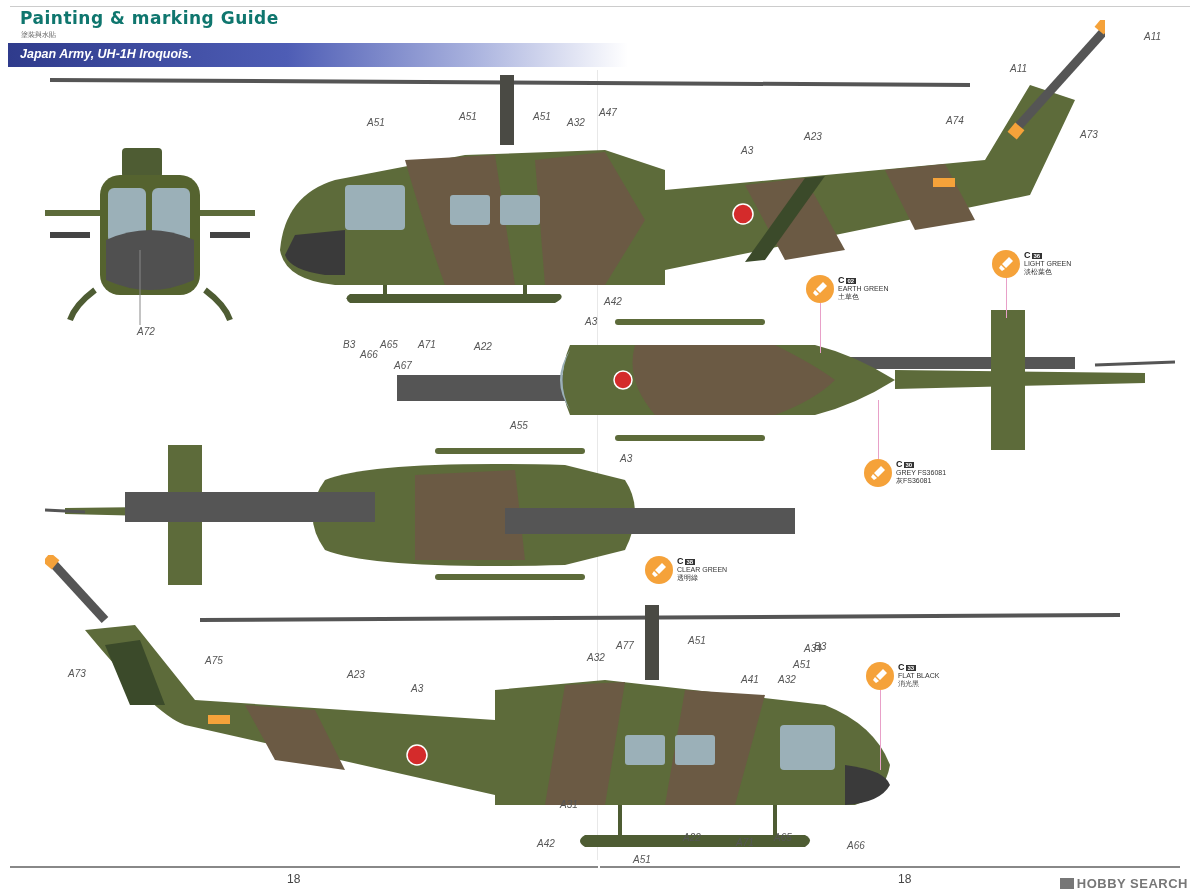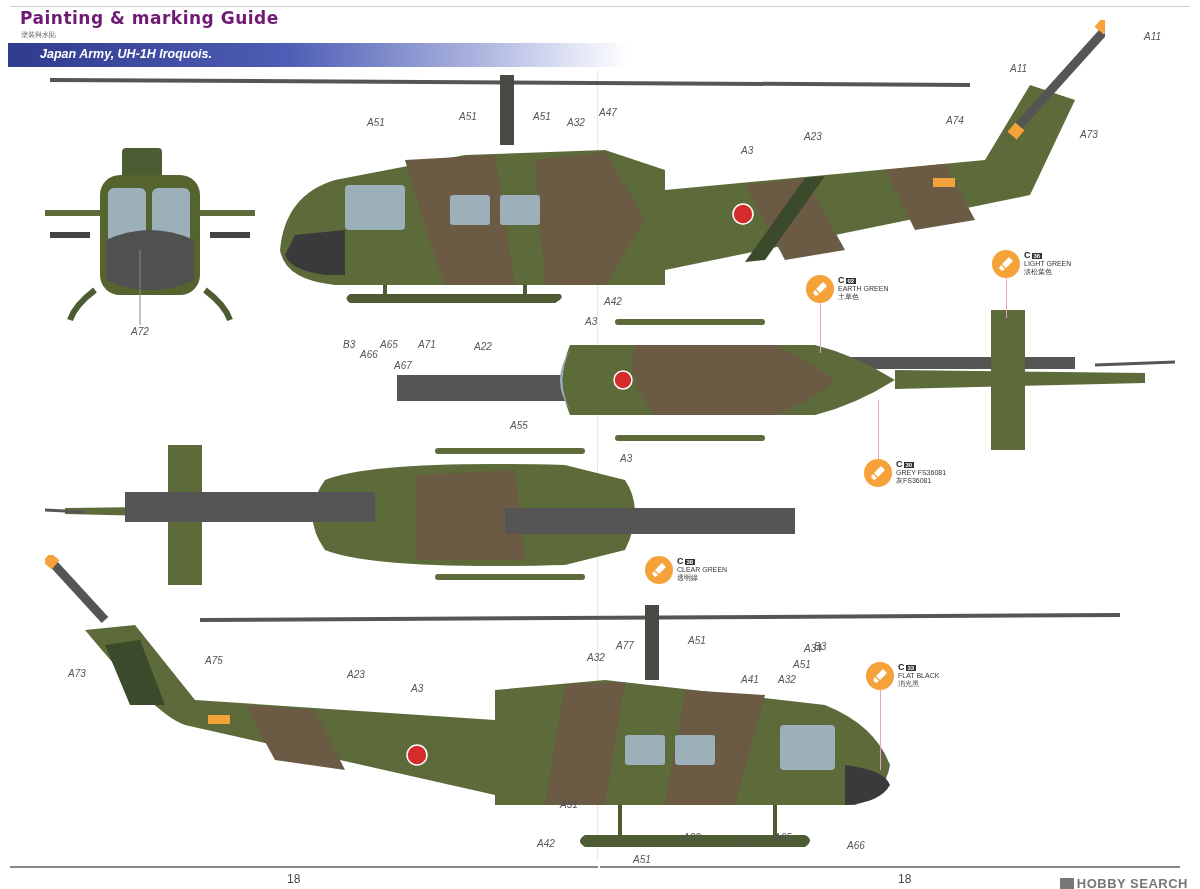--- a/index.html
+++ b/index.html
@@ -1,21 +1,21 @@
 <!DOCTYPE html>
 <html><head>
 <meta charset="utf-8">
 <style>
   html,body{margin:0;padding:0;background:#fff;}
   body{width:1200px;height:889px;position:relative;overflow:hidden;font-family:"Liberation Sans",sans-serif;}
   .page-frame{position:absolute;left:10px;top:6px;width:1180px;height:860px;border-top:1px solid #ccc;}
-  .title{position:absolute;left:20px;top:8px;font-family:"DejaVu Sans",sans-serif;font-weight:bold;font-size:17px;color:#701a75;letter-spacing:0.5px;}
+  .title{position:absolute;left:20px;top:8px;font-family:"DejaVu Sans",sans-serif;font-weight:bold;font-size:17px;color:#0f766e;letter-spacing:0.5px;}
   .subtitle-cn{position:absolute;left:21px;top:30px;font-size:7px;color:#555;}
   .banner{position:absolute;left:8px;top:43px;width:620px;height:24px;background:linear-gradient(90deg,#2f3b8c 0%,#4e5db5 45%,#a9b2de 75%,rgba(255,255,255,0) 100%);}
-  .banner-text{position:absolute;left:12px;top:4px;color:#fff;font-style:italic;font-weight:bold;font-size:12.5px;margin-left:20px;}
+  .banner-text{position:absolute;left:12px;top:4px;color:#fff;font-style:italic;font-weight:bold;font-size:12.5px;}
   .fold{position:absolute;left:597px;top:70px;width:1px;height:790px;background:#e8e8e8;}
   .bottom-line{position:absolute;top:866px;height:2px;background:#888;}
   .page-num{position:absolute;top:872px;font-size:12px;color:#444;}
   .callout{position:absolute;font-size:10px;font-style:italic;color:#555;}
   .paint{position:absolute;display:flex;align-items:flex-start;gap:4px;}
   .paint-badge{width:28px;height:28px;border-radius:50%;background:#f5a23a;display:flex;align-items:center;justify-content:center;}
   .paint-code{font-weight:bold;font-size:9px;color:#222;}
   .paint-code .code-box{display:inline-block;background:#333;color:#fff;font-size:6px;padding:0 2px;margin-left:1px;vertical-align:middle;}
   .paint-name{font-size:7px;color:#333;line-height:8px;}
   .paint-cn{font-size:7px;color:#333;line-height:8px;}
@@ -44,21 +44,21 @@
   <rect x="112" y="48" width="38" height="55" rx="6" fill="#9bb0b8"></rect>
   <path d="M66 100 Q110 80 154 100 L154 140 Q110 160 66 140Z" fill="#505050"></path>
   <rect x="10" y="92" width="40" height="6" fill="#444"></rect>
   <rect x="170" y="92" width="40" height="6" fill="#444"></rect>
   <rect x="5" y="70" width="55" height="6" fill="#5d6b3a"></rect>
   <rect x="160" y="70" width="55" height="6" fill="#5d6b3a"></rect>
   <path d="M55 150 Q35 165 30 180" stroke="#4e5c33" stroke-width="6" fill="none"></path>
   <path d="M165 150 Q185 165 190 180" stroke="#4e5c33" stroke-width="6" fill="none"></path>
   <line x1="100" y1="110" x2="100" y2="185" stroke="#888" stroke-width="1"></line>
 </svg>
-<div class="callout" style="left:131px;top:326px">A72</div>
+<div class="callout" style="left:137px;top:326px">A72</div>
 
 <svg style="left:45px;top:20px" width="1060" height="300" viewBox="0 0 1060 300">
 
   <path d="M5 60 L925 65" stroke="#555" stroke-width="4"></path>
   <rect x="455" y="55" width="14" height="70" fill="#4a4a44"></rect>
 
   <path d="M235 230 Q240 175 290 160 L420 135 L560 130 L620 150 L620 265 L290 265 Q240 260 235 230Z" fill="#5d6b3a"></path>
   <path d="M360 140 L450 135 L470 265 L400 265 Q380 210 360 140Z" fill="#6b5a44"></path>
   <path d="M490 140 L560 132 L600 200 L560 265 L500 265Z" fill="#6b5a44"></path>
   <path d="M240 235 Q245 250 280 255 L300 255 L300 210 L250 215Z" fill="#3a3a3a"></path>

